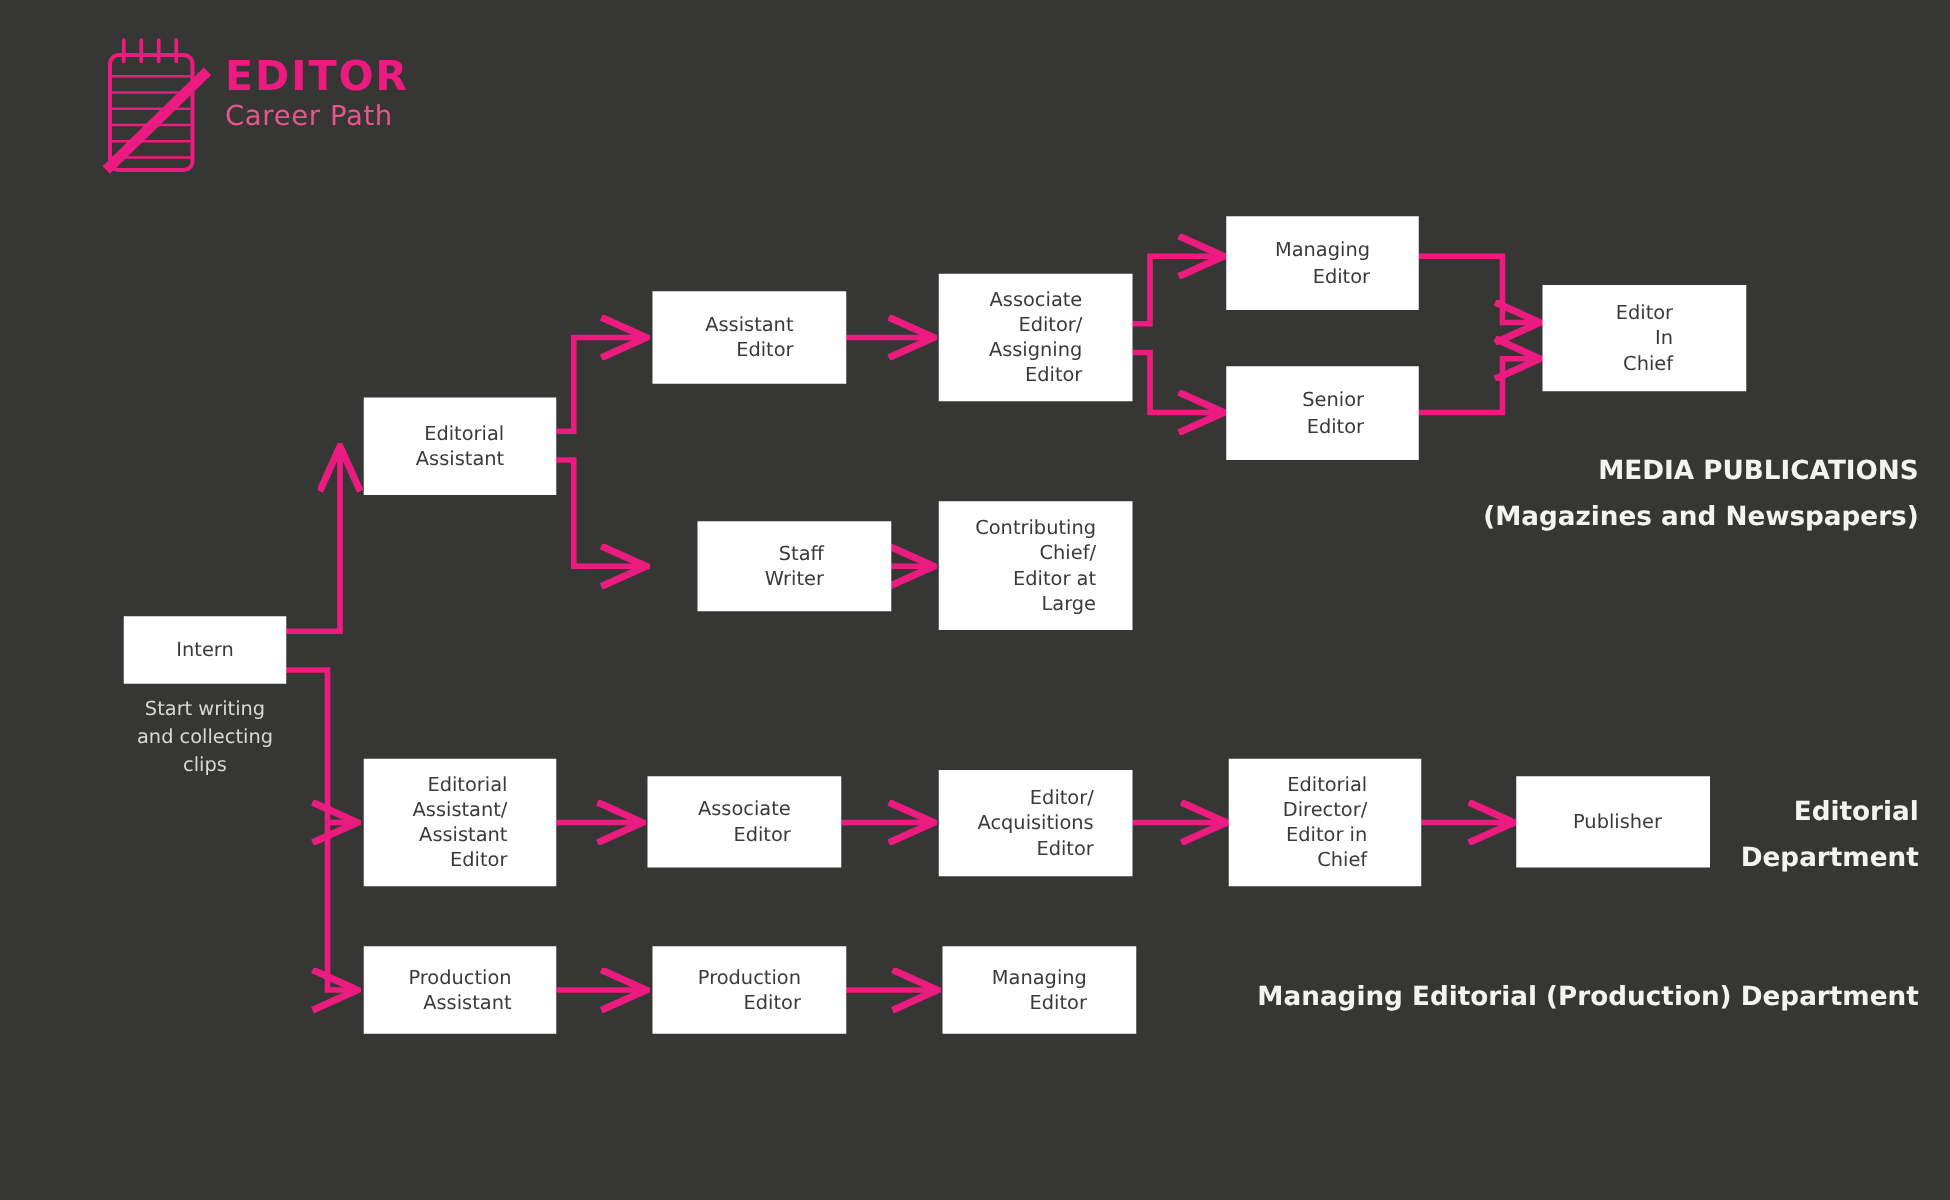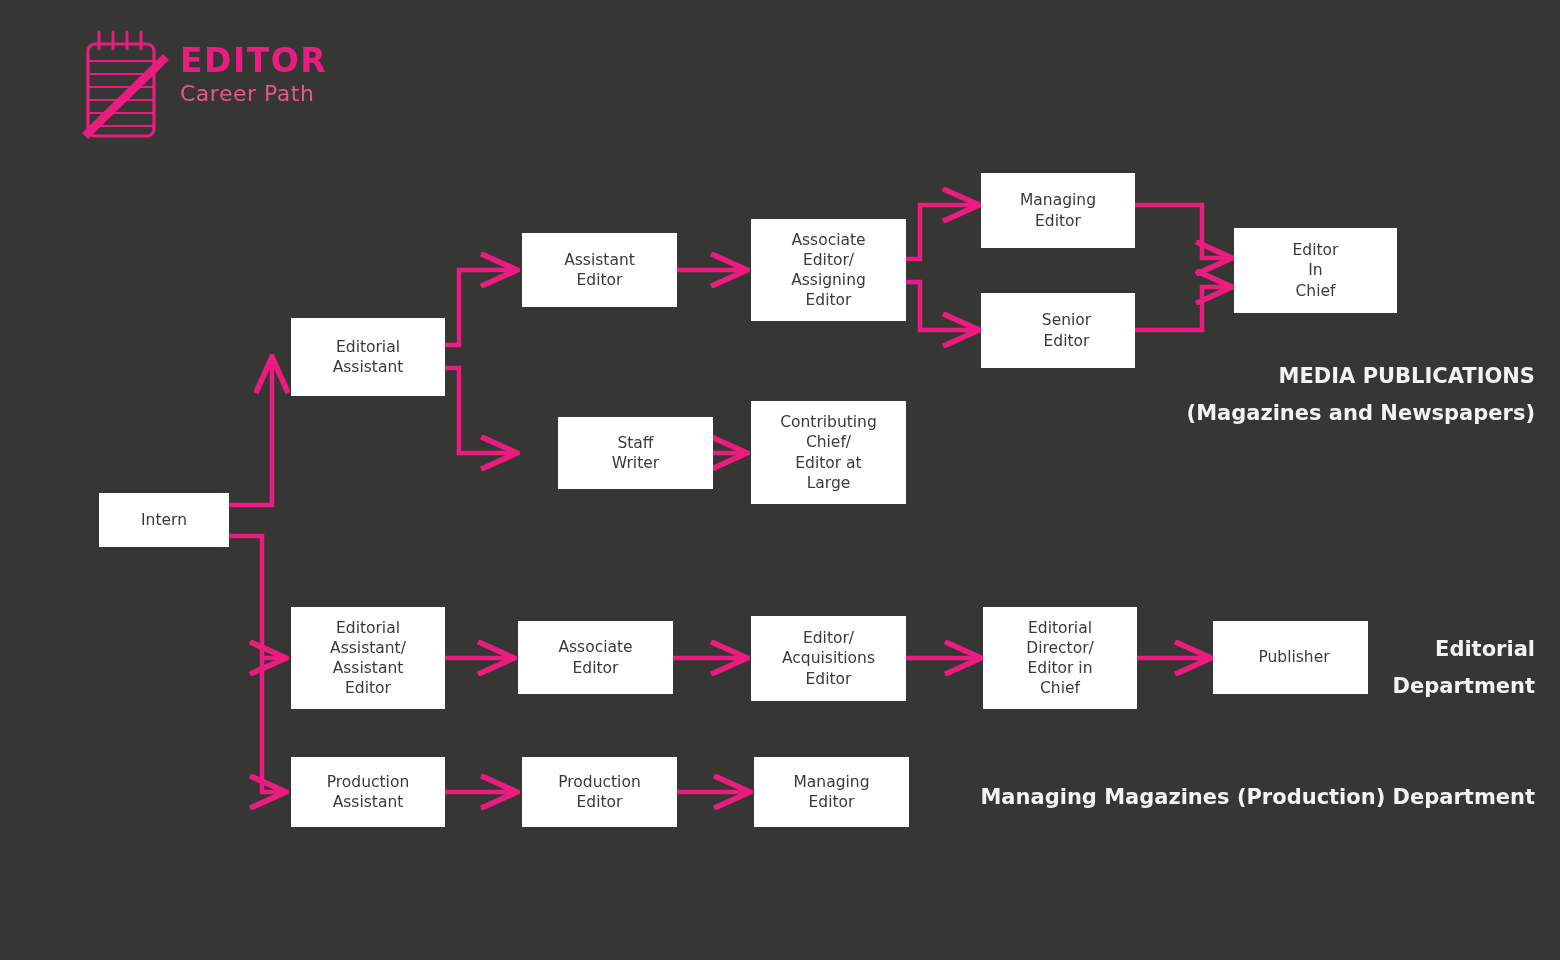--- a/index.html
+++ b/index.html
@@ -26,21 +26,21 @@
     font-weight:normal;font-size:22px;letter-spacing:0.5px;
     color:#e7558f;line-height:1.25;margin-top:3px;
   }
 
   
   .node{
     position:absolute;
     background:#ffffff;
     color:#3a3a3a;
     display:flex;align-items:center;justify-content:center;
-    text-align:center;
+    text-align:right;
     font-family:"DejaVu Sans", sans-serif;
     font-size:15.5px;
     line-height:1.30;
     box-sizing:border-box;
     padding:2px 4px;
     white-space:pre-line;
   }
 
   
   .caption{
@@ -129,20 +129,23 @@
       <path d="M673 658 L747 658" marker-end="url(#ah)"></path>
       <path d="M906 658 L981 658" marker-end="url(#ah)"></path>
       <path d="M1137 658 L1211 658" marker-end="url(#ah)"></path>
 
       <path d="M445 792 L517 792" marker-end="url(#ah)"></path>
       <path d="M677 792 L750 792" marker-end="url(#ah)"></path>
     </g>
   </svg>
 
   <div class="node" style="left:99px;top:493px;width:130px;height:54px;">Intern</div>
+  <div class="caption" style="left:84px;top:556px;width:160px;">Start writing
+and collecting
+clips</div>
 
   <div class="node" style="left:291px;top:318px;width:154px;height:78px;">Editorial
 Assistant</div>
 
   <div class="node" style="left:522px;top:233px;width:155px;height:74px;">Assistant
 Editor</div>
 
   <div class="node" style="left:751px;top:219px;width:155px;height:102px;">Associate
 Editor/
 Assigning
@@ -194,15 +197,15 @@
 
   <div class="node" style="left:291px;top:757px;width:154px;height:70px;">Production
 Assistant</div>
 
   <div class="node" style="left:522px;top:757px;width:155px;height:70px;">Production
 Editor</div>
 
   <div class="node" style="left:754px;top:757px;width:155px;height:70px;">Managing
 Editor</div>
 
-  <div class="section-label" style="left:940px;top:779px;width:595px;">Managing Magazines (Production) Department</div>
+  <div class="section-label" style="left:940px;top:779px;width:595px;">Managing Editorial (Production) Department</div>
 
 </div>
 
 </body></html>

